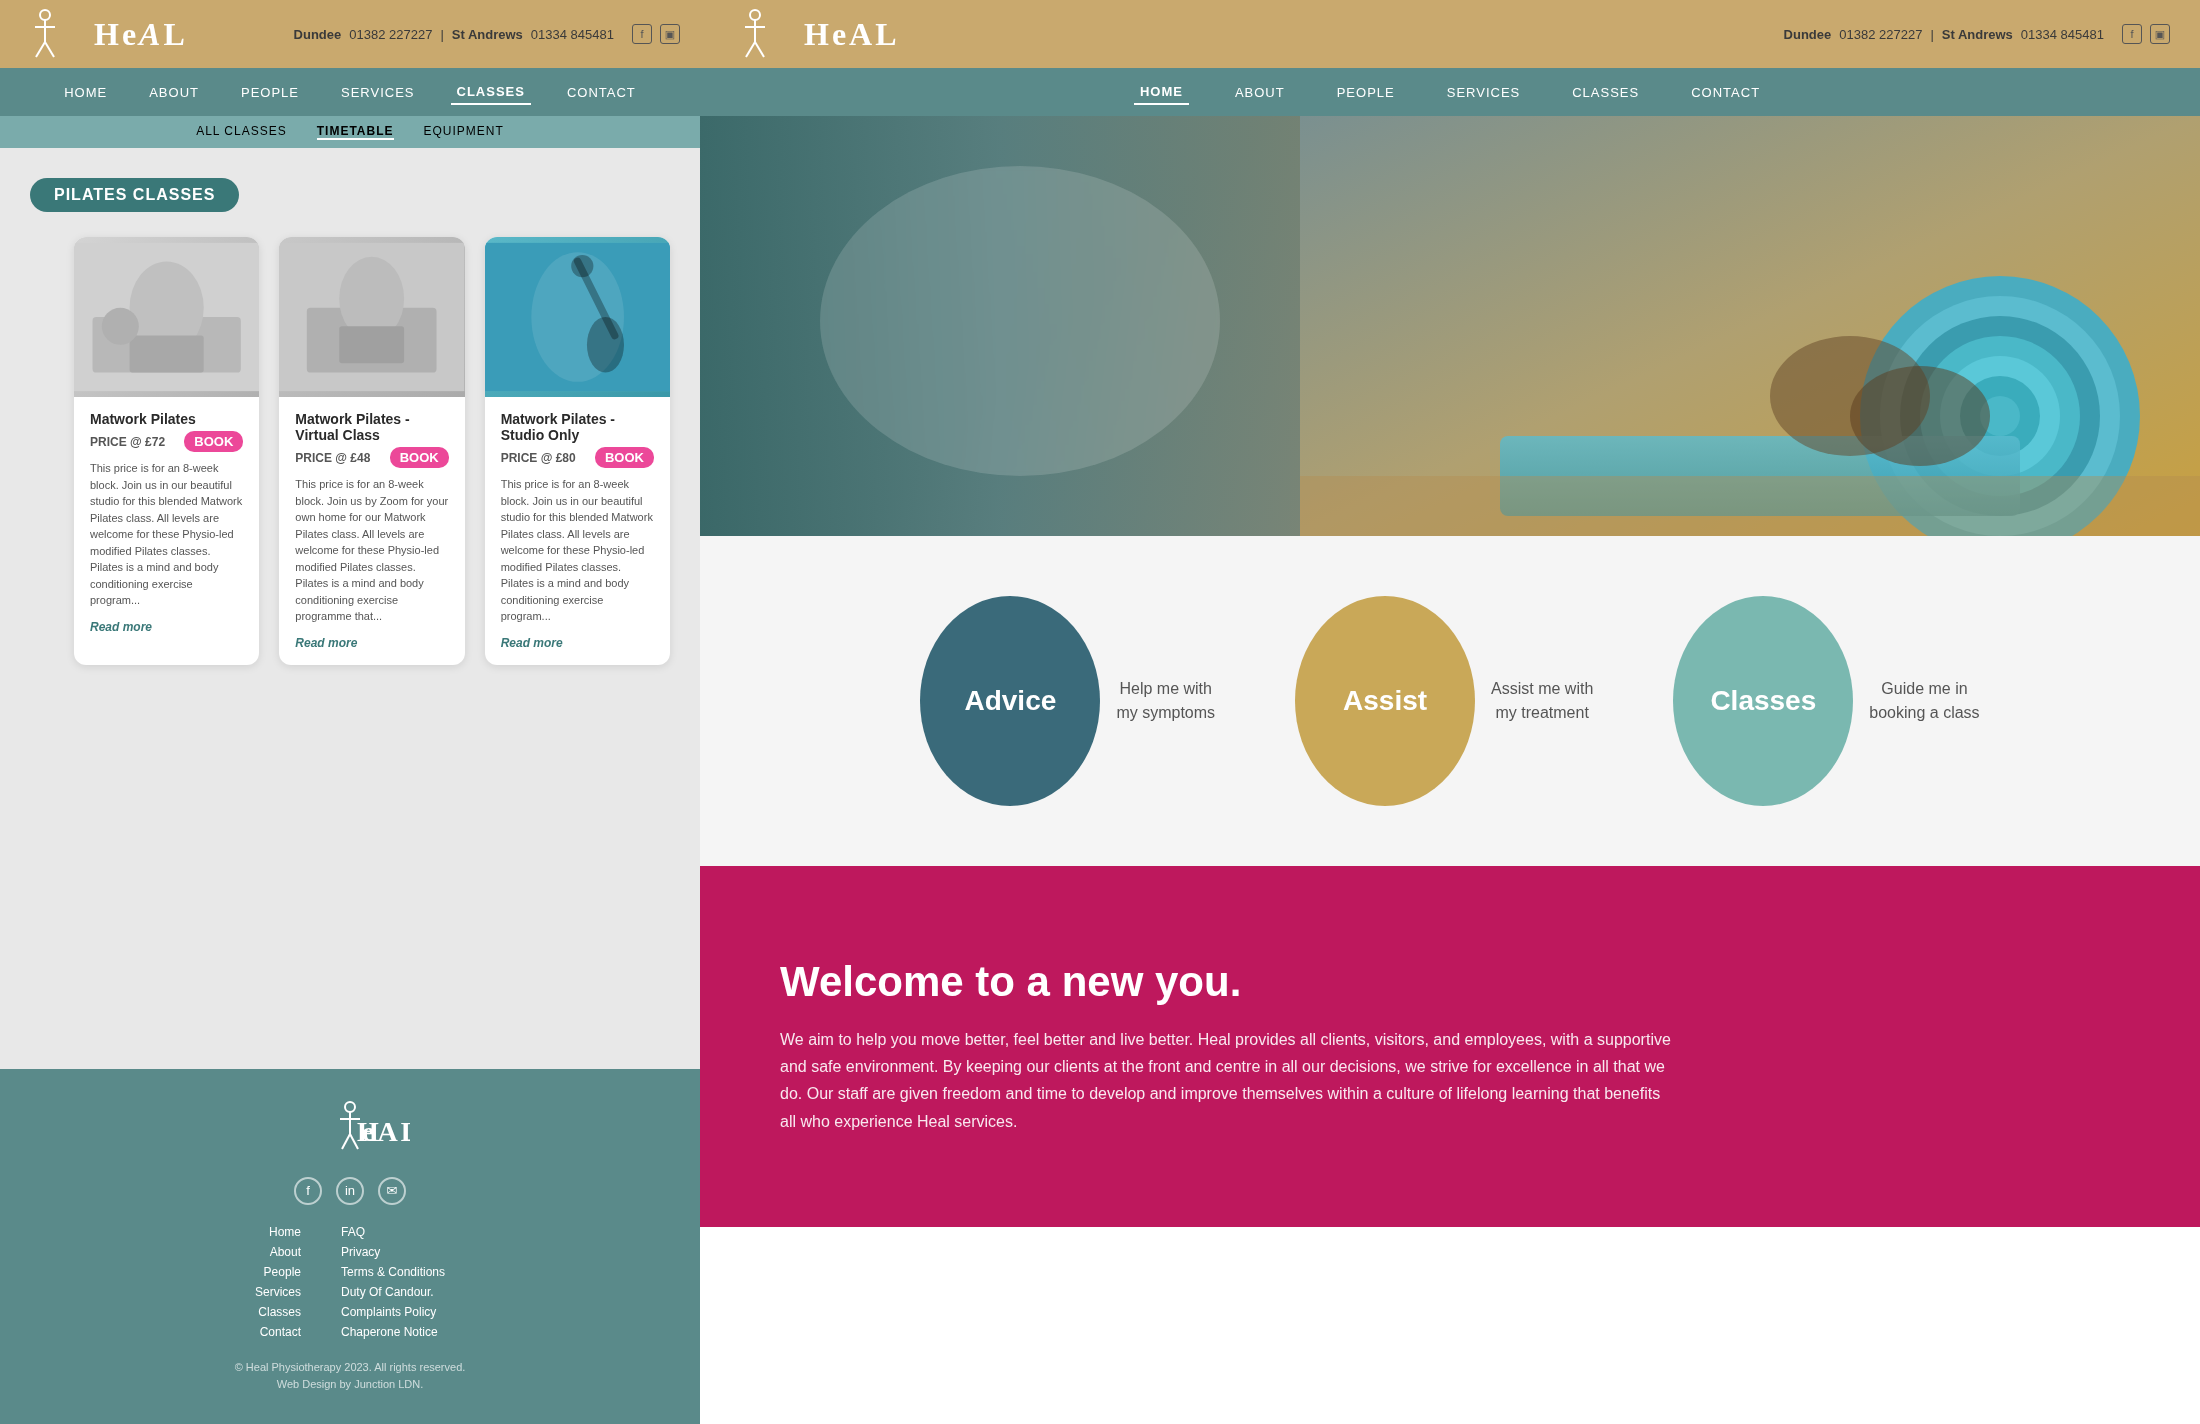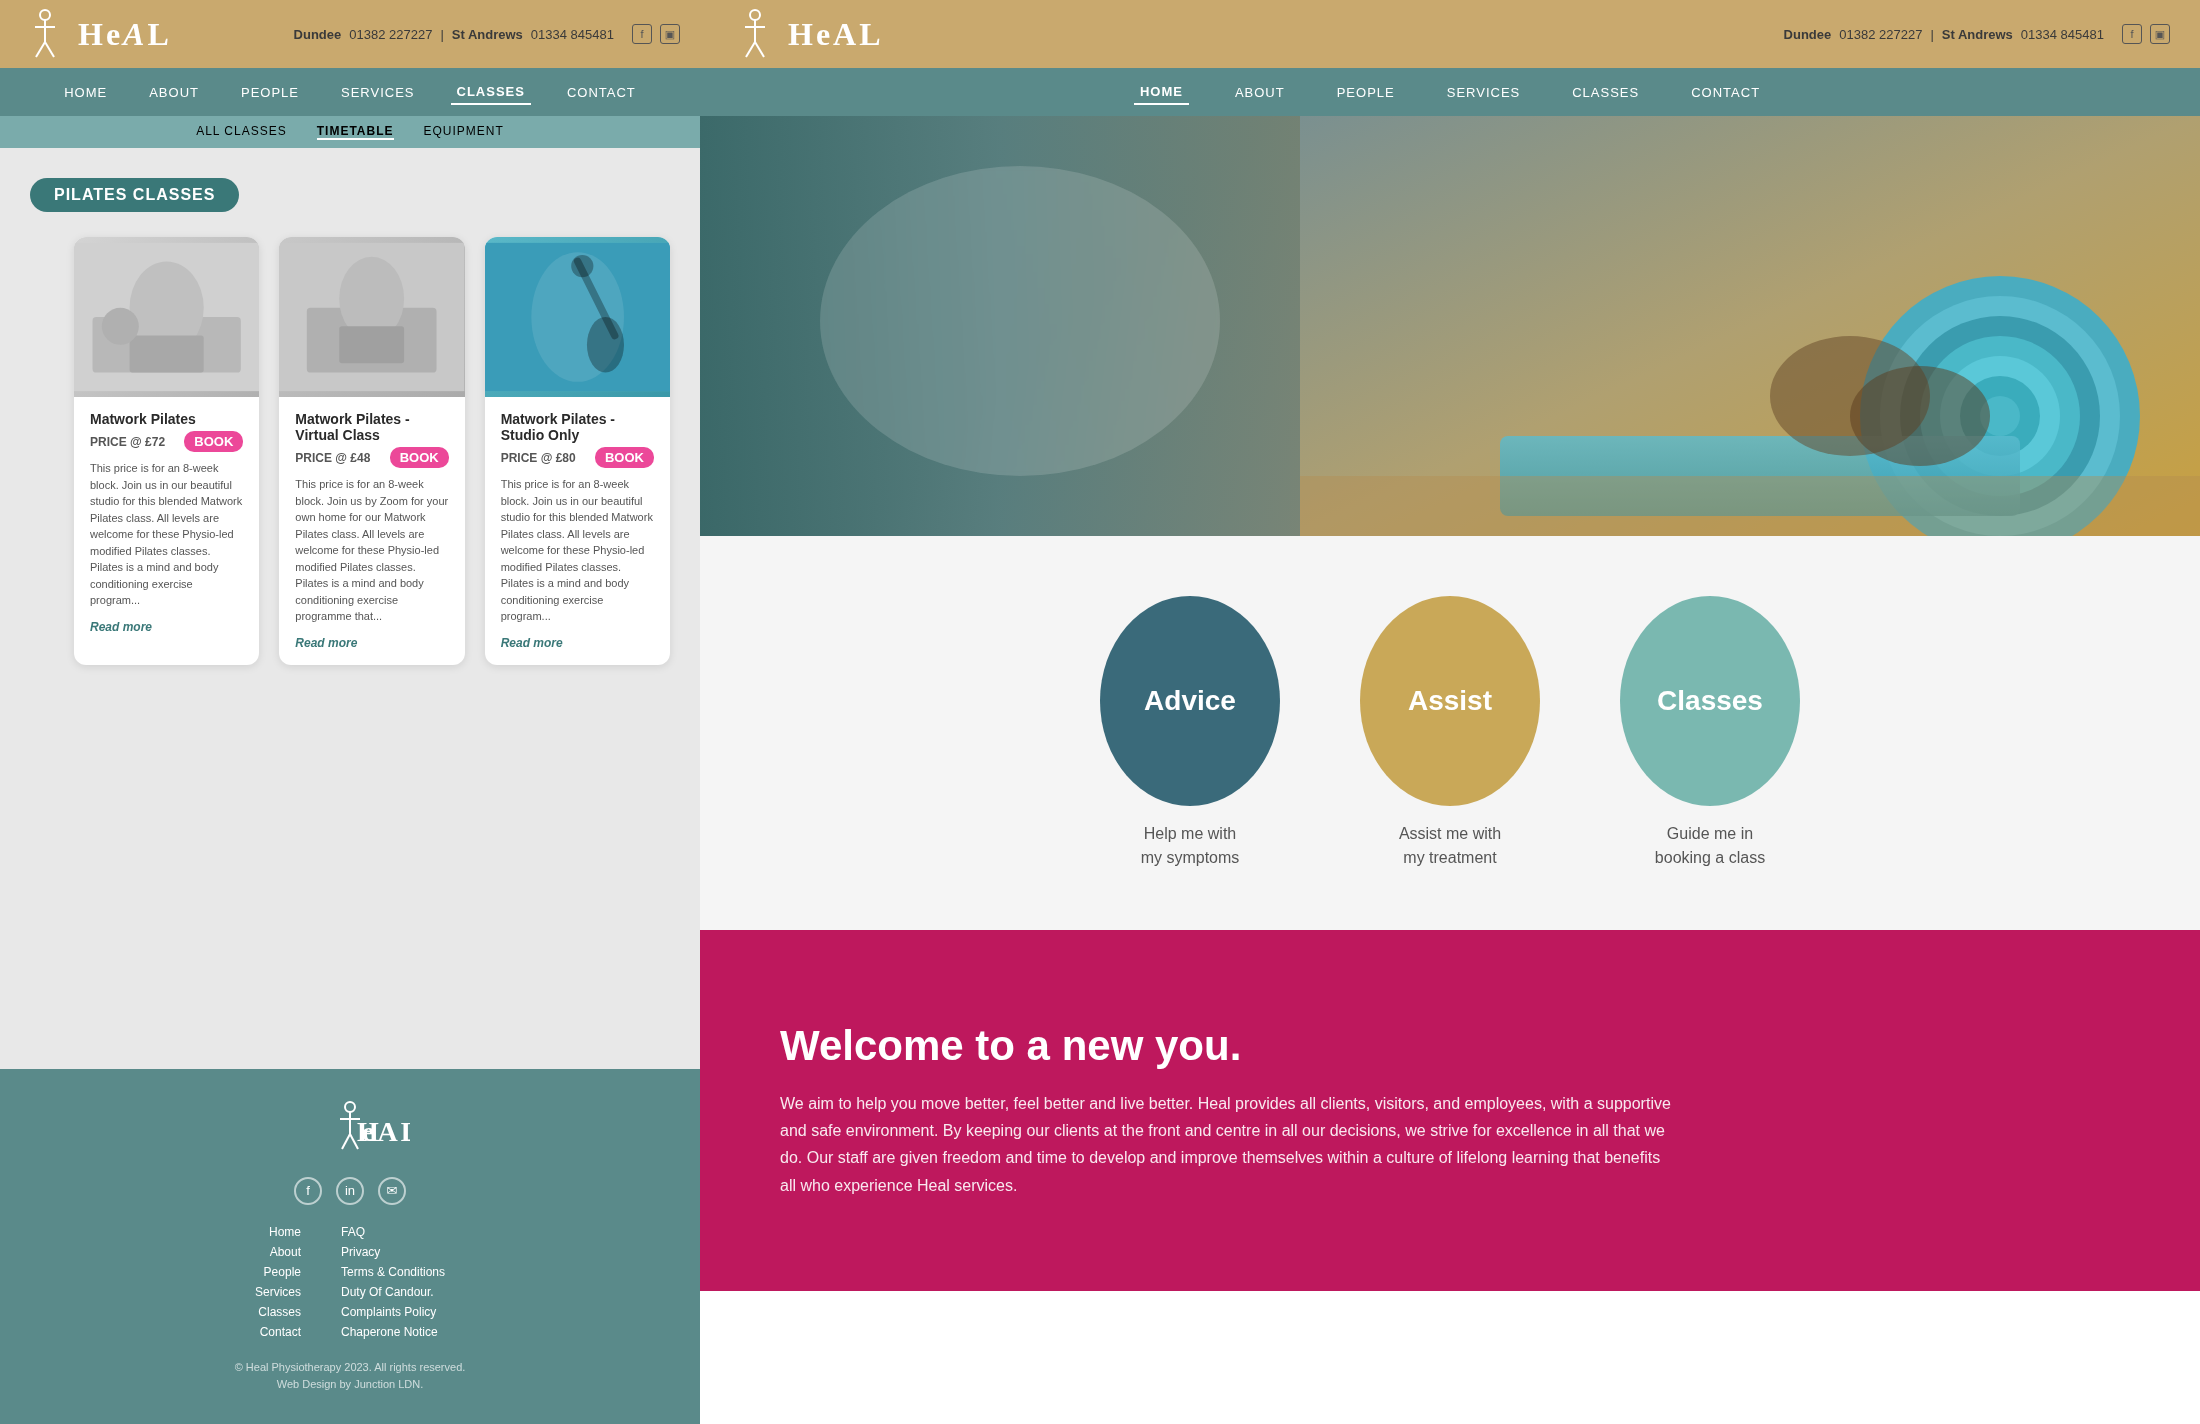--- a/index.html
+++ b/index.html
@@ -300,21 +300,21 @@
     .icons-section {
       background: #f5f5f5;
       padding: 60px 80px;
       display: flex;
       justify-content: center;
       gap: 80px;
       align-items: center;
     }
     .icon-item {
       display: flex;
-      flex-direction: column;
+      flex-direction: row;
       align-items: center;
       gap: 16px;
       cursor: pointer;
     }
     .oval-icon {
       width: 180px;
       height: 210px;
       border-radius: 50%;
       display: flex;
       align-items: center;
@@ -356,21 +356,21 @@
       font-family: Georgia, serif;
       font-weight: bold;
       color: #fff;
       letter-spacing: 3px;
     }
 
     
     .logo-container {
       display: flex;
       align-items: center;
-      gap: 8px;
+      gap: 24px;
     }
     .logo-icon-svg {
       width: 50px;
       height: 55px;
     }
   </style>
 </head>
 <body>
 
 <div class="left-panel">

